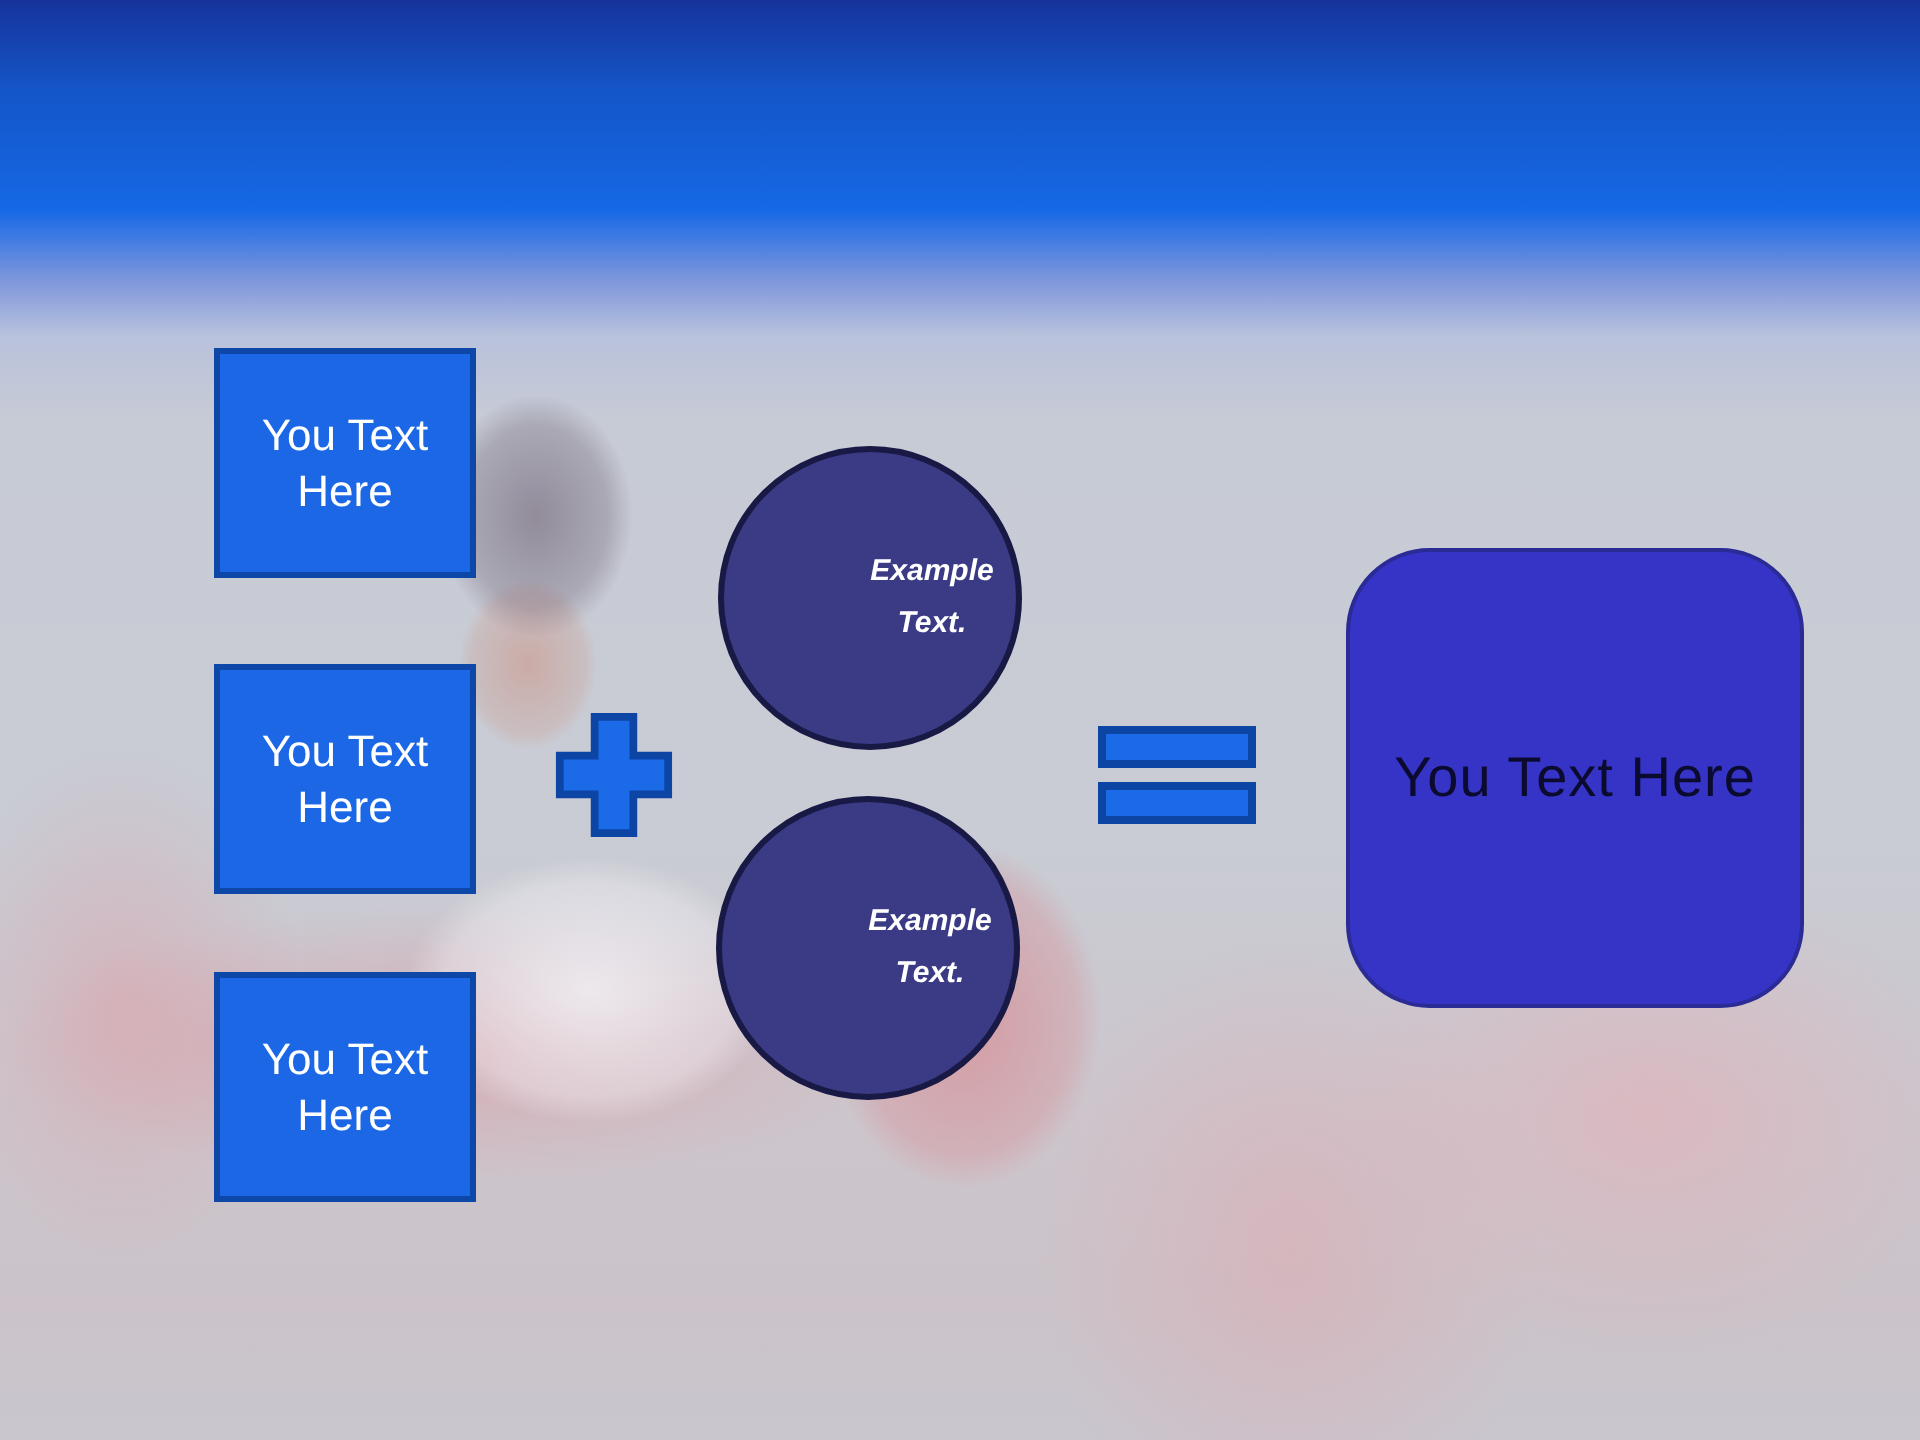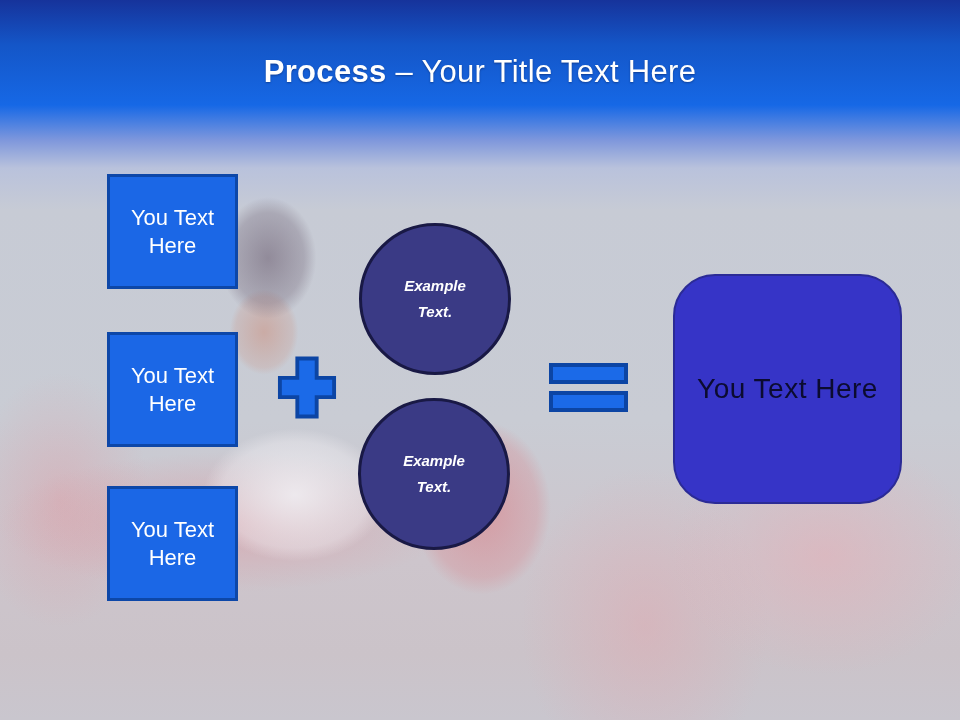--- a/index.html
+++ b/index.html
@@ -54,21 +54,21 @@
   .op-equals .bar {
     box-sizing: border-box; width: 79px; height: 21px;
     background: #1B6AE8; border: 4px solid #0C45A4;
   }
   .op-equals .bar + .bar { margin-top: 7px; }
 
   .circle {
     position: absolute; width: 152px; height: 152px;
     box-sizing: border-box; border-radius: 50%;
     background: #3A3A85; border: 3px solid #191945;
-    display: flex; align-items: center; justify-content: center;
+    display: flex; align-items: center; justify-content: flex-end;
     text-align: center; color: #FFFFFF;
     font-size: 15px; font-weight: 700; font-style: italic; line-height: 26px;
   }
   .circle .txt { width: 84px; }
   .circle1 { left: 359px; top: 223px; }
   .circle2 { left: 358px; top: 398px; }
 
   .result {
     position: absolute; left: 673px; top: 274px; width: 229px; height: 230px;
     box-sizing: border-box;
@@ -76,21 +76,20 @@
     display: flex; align-items: center; justify-content: center;
     text-align: center; color: #0B0B30; font-size: 28px; letter-spacing: 0.5px;
   }
 </style>
 </head>
 <body>
 
 <div class="slide">
   <div class="bg"></div>
 
-  <h1 class="title"><span class="bold">Process</span><span class="rest">– Your Title Text Here</span></h1>
 
   <div class="sq sq1">
     <span>You Text Here</span>
   </div>
   <div class="sq sq2">
     <span>You Text Here</span>
   </div>
   <div class="sq sq3">
     <span>You Text Here</span>
   </div>

